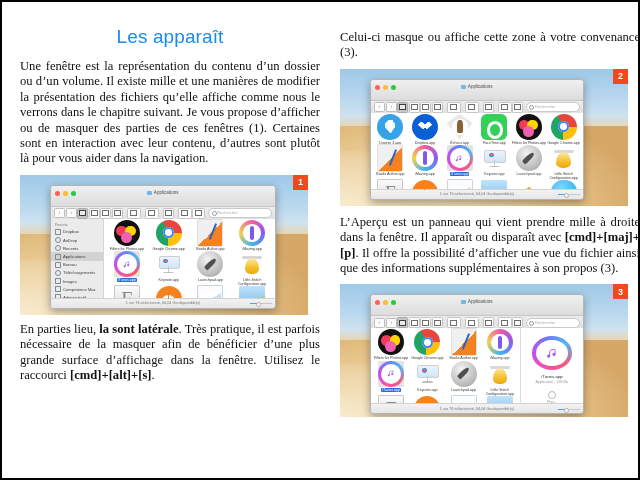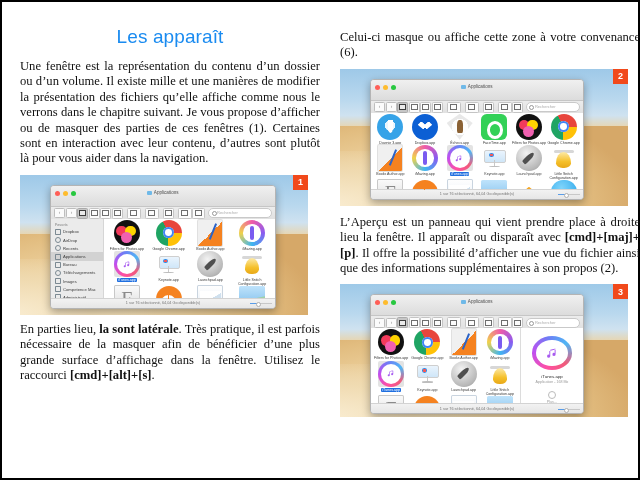--- a/index.html
+++ b/index.html
@@ -489,21 +489,21 @@
 
     <div style="height:7px"></div>
 
     <p class="body"><span>En parties lieu, </span><b>la sont latérale</b><span>. Très pratique, il est parfois nécessaire de la masquer afin de bénéficier d’une plus grande surface d’affichage dans la fenêtre. Utilisez le raccourci </span><span class="kbd">[cmd]+[alt]+[s]</span><span>.</span></p>
   </div>
 
   <div class="col col-right">
 
     <div style="height:28px"></div>
 
-    <p class="body">Celui-ci masque ou affiche cette zone à votre convenance (6).</p>
+    <p class="body">Celui-ci masque ou affiche cette zone à votre convenance (3).</p>
 
     <div style="height:8px"></div>
 
     <div class="figure" style="height:137px">
       <div class="mountain"></div>
       <div class="dune"></div>
       <div class="dune2"></div>
       <div class="fig-badge">2</div>
 
       <div class="win" style="left:30px;top:10px;width:212px;height:119px;">
@@ -692,21 +692,21 @@
             <div class="bar"></div>
               <div class="fill"></div>
               <div class="knob"></div>
           </div>
         </div>
       </div>
     </div>
 
     <div style="height:9px"></div>
 
-    <p class="body"><span>L’Aperçu est un panneau qui vient prendre place à droite lieu la fenêtre. Il apparaît ou disparaît avec </span><span class="kbd">[cmd]+[maj]+[p]</span><span>. Il offre la possibilité d’afficher une vue du fichier ainsi que des informations supplémentaires à son propos (2).</span></p>
+    <p class="body"><span>L’Aperçu est un panneau qui vient prendre mille à droite dans la fenêtre. Il apparaît ou disparaît avec </span><span class="kbd">[cmd]+[maj]+[p]</span><span>. Il offre la possibilité d’afficher une vue du fichier ainsi que des informations supplémentaires à son propos (3).</span></p>
 
     <div style="height:8px"></div>
 
     <div class="figure" style="height:133px">
       <div class="mountain"></div>
       <div class="dune"></div>
       <div class="dune2"></div>
       <div class="fig-badge">3</div>
 
       <div class="win" style="left:30px;top:10px;width:212px;height:118px;">

